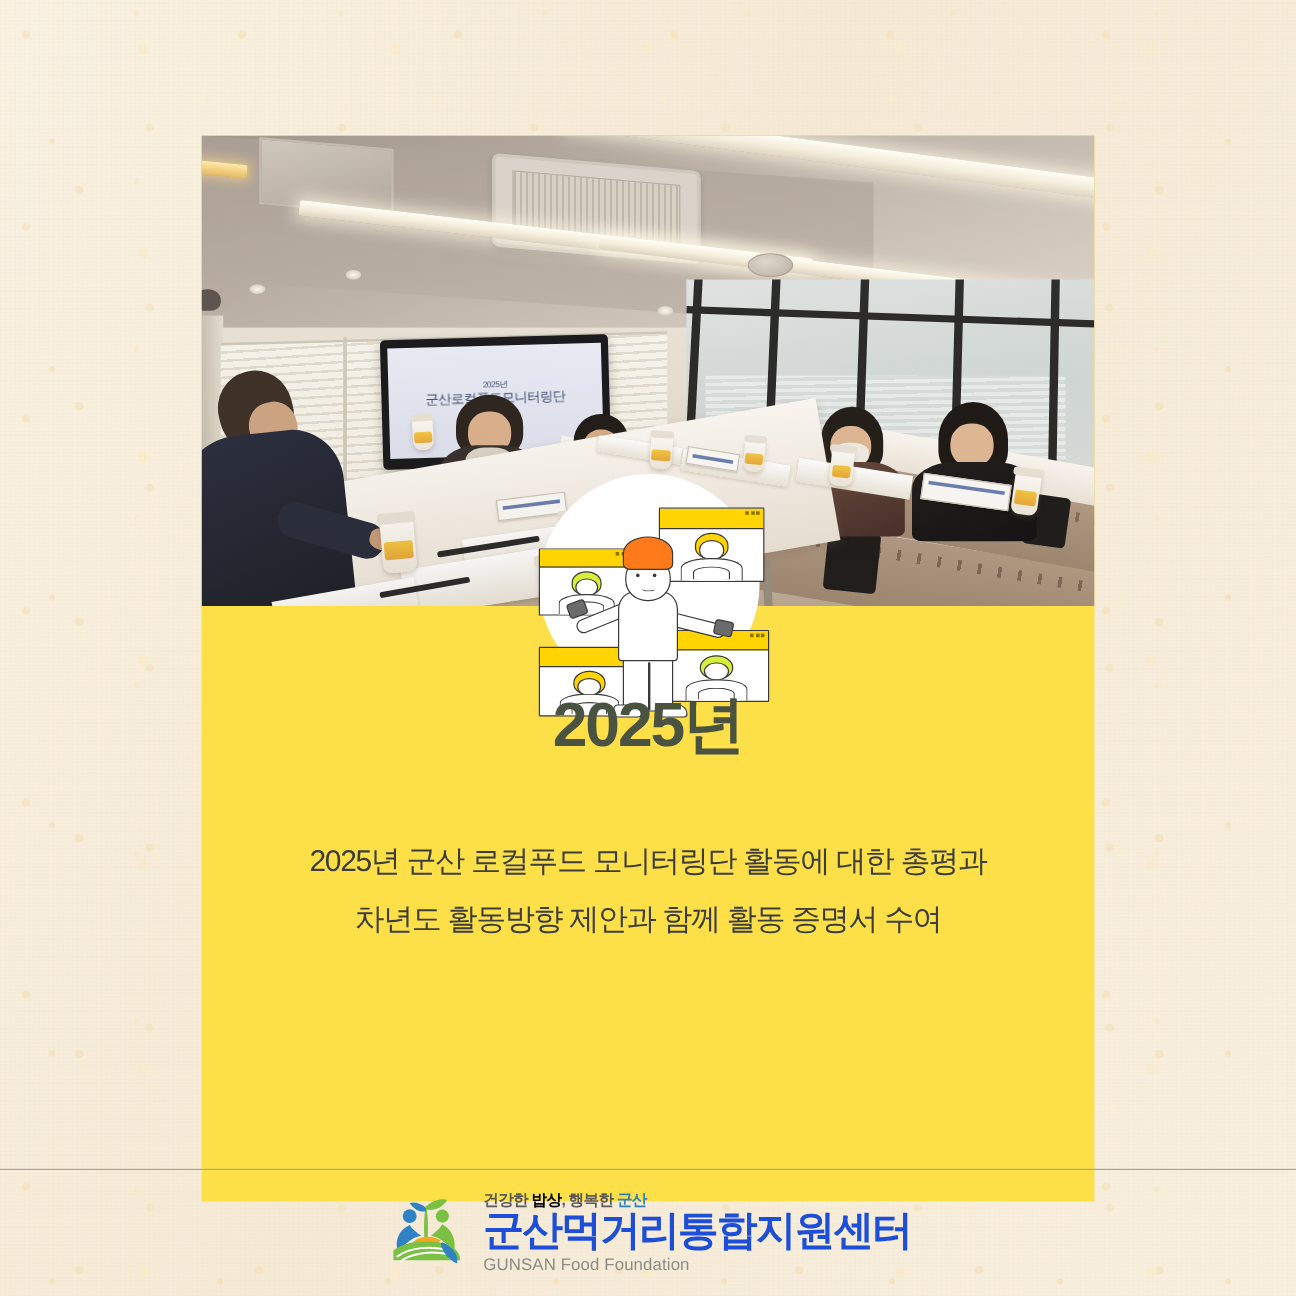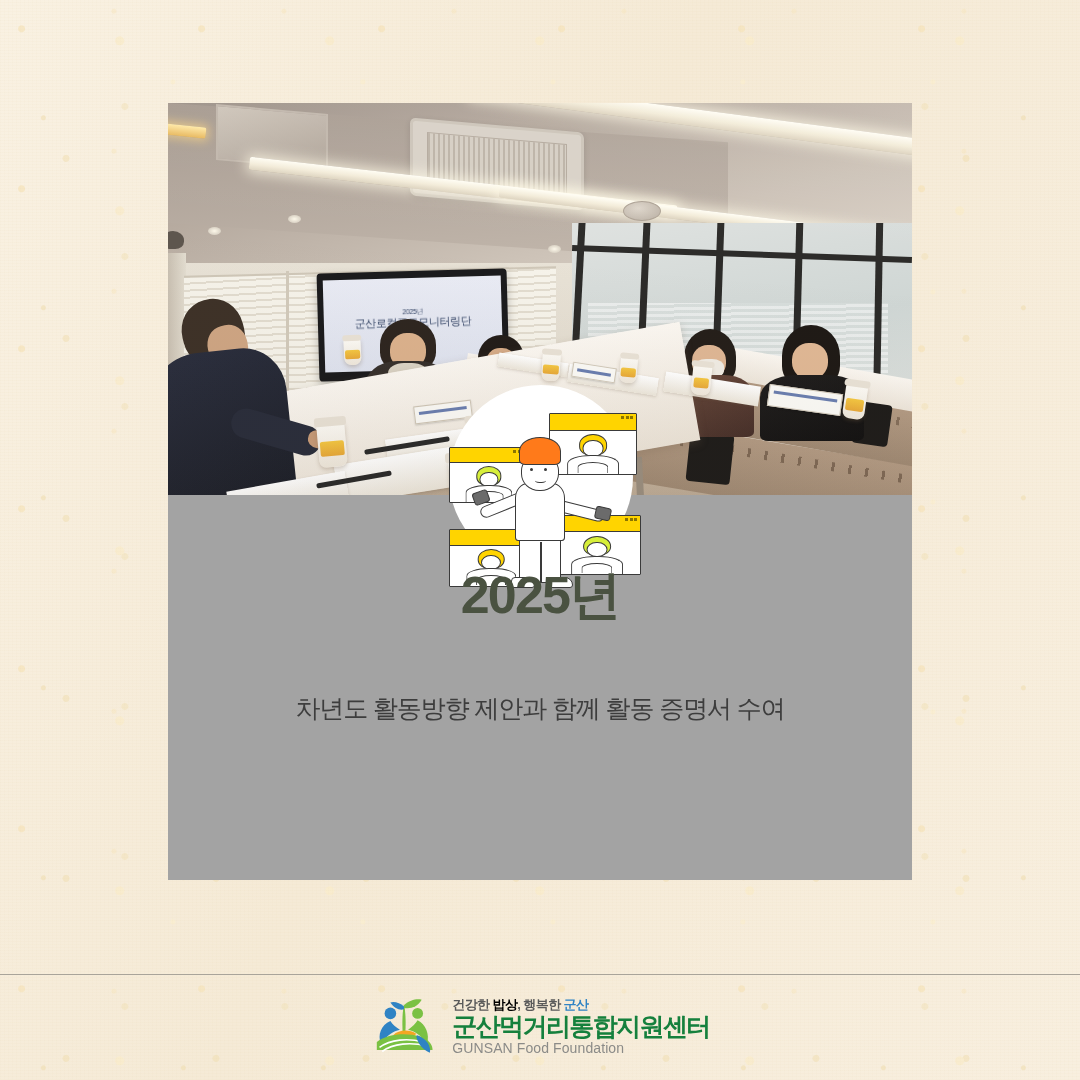--- a/index.html
+++ b/index.html
@@ -37,24 +37,24 @@
     inset: 0;
     background-image:
       repeating-linear-gradient(0deg, rgba(225,205,160,0.055) 0 1px, transparent 1px 3px),
       repeating-linear-gradient(90deg, rgba(228,208,164,0.045) 0 1px, transparent 1px 4px);
   }
 
   
   .card {
     position: absolute;
     left: 168px;
-    top: 103px;
+    top: 113px;
     width: 744px;
-    height: 777px;
-    background: #a3a3a3;
+    height: 888px;
+    background: #fde047;
     overflow: hidden;
   }
 
   
   .photo {
     position: absolute;
     left: 0;
     top: 0;
     width: 744px;
     height: 392px;
@@ -493,22 +493,22 @@
   }
   .logo-mark { width: 68px; height: 68px; flex: 0 0 auto; }
   .logo-text { display: flex; flex-direction: column; gap: 1px; }
   .logo-tag {
     font-size: 13px; font-weight: 700; letter-spacing: -0.6px;
     color: #5a5a5a; line-height: 1;
   }
   .logo-tag .g { color: #000000; }
   .logo-tag .b { color: #2f83c4; }
   .logo-name {
-    font-size: 25px; font-weight: 700; letter-spacing: -1.6px;
-    color: #15803d; line-height: 1.12;
+    font-size: 34px; font-weight: 700; letter-spacing: -1.6px;
+    color: #1d4ed8; line-height: 1.12;
   }
   .logo-sub {
     font-size: 14px; color: #8b8b88; letter-spacing: 0.1px; line-height: 1.1;
   }
 </style>
 </head>
 <body>
 
 <div class="page-bg"></div>
 
@@ -728,20 +728,21 @@
       </div>
       <div class="pr-hair"></div>
     </div>
   </div>
 
   <div class="text-area">
     <div class="title">
       <div class="t-line1">2025년</div>
     </div>
     <div class="subtitle">
+      <div>2025년 군산 로컬푸드 모니터링단 활동에 대한 총평과</div>
       <div>차년도 활동방향 제안과 함께 활동 증명서 수여</div>
     </div>
   </div>
 </div>
 
 <div class="divider"></div>
 <div class="footer">
   <div class="logo-mark">
     <svg viewBox="0 0 100 100" width="68" height="68" aria-hidden="true">
       <circle cx="30" cy="30" r="8.5" fill="#2f83c4"></circle>

